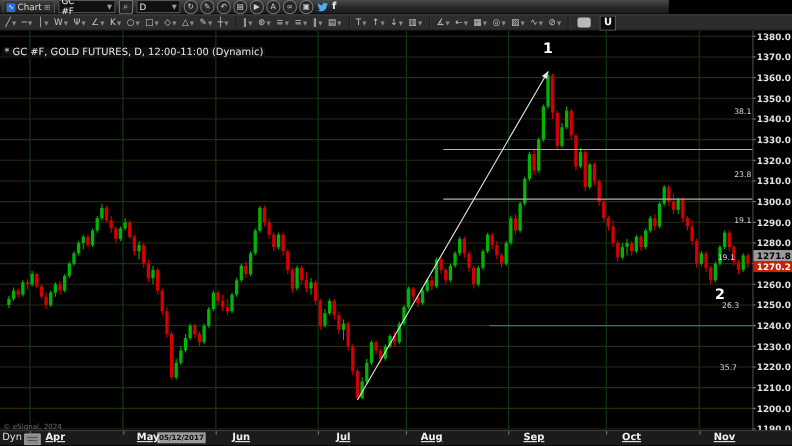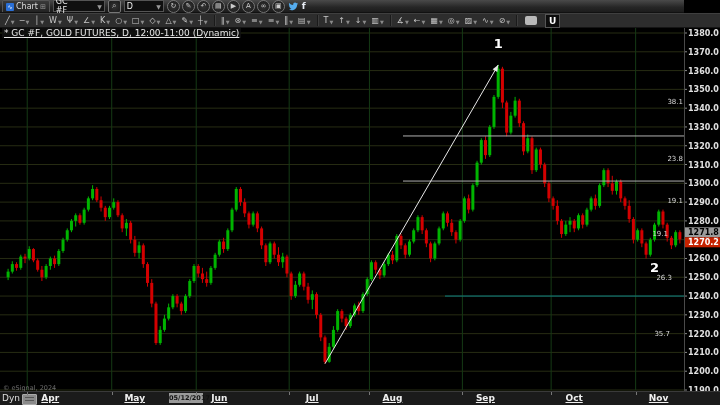--- a/index.html
+++ b/index.html
@@ -1,19 +1,19 @@
 <!DOCTYPE html>
 <html><head>
 <meta charset="utf-8">
 <style>
   html,body{margin:0;padding:0;background:#000;}
   #app{position:relative;width:720px;height:405px;background:#000;overflow:hidden;
        font-family:"DejaVu Sans","Liberation Sans",sans-serif;-webkit-font-smoothing:none;}
   
-  #row1{position:absolute;top:0;left:0;width:684px;height:13px;
+  #row1{position:absolute;top:0;left:0;width:608px;height:13px;
         background:linear-gradient(#4a4a4a,#262626 60%,#1c1c1c);
         display:flex;align-items:center;gap:3px;padding:0 2px;box-sizing:border-box;
         border-bottom:1px solid #111;}
   .tab{display:flex;align-items:center;gap:2px;height:11px;padding:0 3px;
        background:linear-gradient(#3a3a3a,#222);border:1px solid #555;border-bottom:none;
        border-radius:2px 2px 0 0;color:#ddd;font-size:8px;}
   .minicharticon{width:8px;height:8px;background:#2a6fd6;border-radius:1px;color:#fff;
        font-size:6px;line-height:8px;text-align:center;}
   .badge{color:#999;font-size:7px;}
   .combo{display:flex;align-items:center;height:10px;background:#101010;border:1px solid #555;
@@ -34,32 +34,32 @@
   .tool .dd{color:#8a8a8a;font-size:5px;line-height:9px;margin-left:1px;}
   .vsep{width:1px;height:11px;background:#1a1a1a;border-right:1px solid #3d3d3d;margin:0 3px;}
   #callout{width:12px;height:9px;background:#b9b9b9;border-radius:2px;position:relative;margin:0 4px;}
   #callout:after{content:"";position:absolute;left:2px;bottom:-3px;border:3px solid transparent;
         border-top-color:#b9b9b9;border-left-width:2px;}
   #undo{min-width:13px;height:12px;background:#0c0c0c;border:1px solid #555;color:#fff;
         font-weight:bold;font-size:9px;text-align:center;line-height:12px;margin-left:4px;}
   
   #chartwrap{position:absolute;top:28px;left:0;width:720px;height:363px;background:#000;}
   svg{overflow:visible;display:block;}
-  #charttitle{position:absolute;top:0;left:2px;color:#e8e8e8;font-size:9px;
-        background:rgba(16,16,16,.85);padding:0 2px;white-space:nowrap;text-decoration:underline;}
+  #charttitle{position:absolute;top:15px;left:2px;color:#e8e8e8;font-size:9px;
+        background:rgba(16,16,16,.85);padding:0 2px;white-space:nowrap;}
   
   #xaxis{position:absolute;top:391px;left:0;width:720px;height:14px;background:#1b1b1b;
         border-top:1px solid #3a3a3a;color:#f0f0f0;font-size:9px;font-weight:bold;}
   #xaxis .month{position:absolute;top:1px;transform:translateX(-50%);text-decoration:underline;}
   #dyn{position:absolute;left:2px;top:1px;font-size:9px;font-weight:normal;color:#ddd;}
   #dynicon{position:absolute;left:22px;top:2px;width:13px;height:9px;background:#8a8a8a;
         border:1px solid #aaa;border-radius:1px;}
   #dynicon:after{content:"";position:absolute;left:2px;top:2px;right:2px;bottom:2px;
         background:repeating-linear-gradient(#555 0 1px,transparent 1px 3px);}
-  #datebox{position:absolute;left:169px;top:1px;width:34px;height:10px;background:#9a9a9a;
+  #datebox{position:absolute;left:143px;top:1px;width:44px;height:10px;background:#9a9a9a;
         color:#111;font-size:6.5px;font-weight:bold;text-align:center;line-height:10px;}
   #copyright{position:absolute;left:3px;top:384px;color:#6f6f6f;font-size:6.5px;}
   .tick{position:absolute;top:0;width:1px;height:3px;background:#777;}
 </style>
 </head>
 <body>
 
 <div id="app">
 
   <div id="row1">

